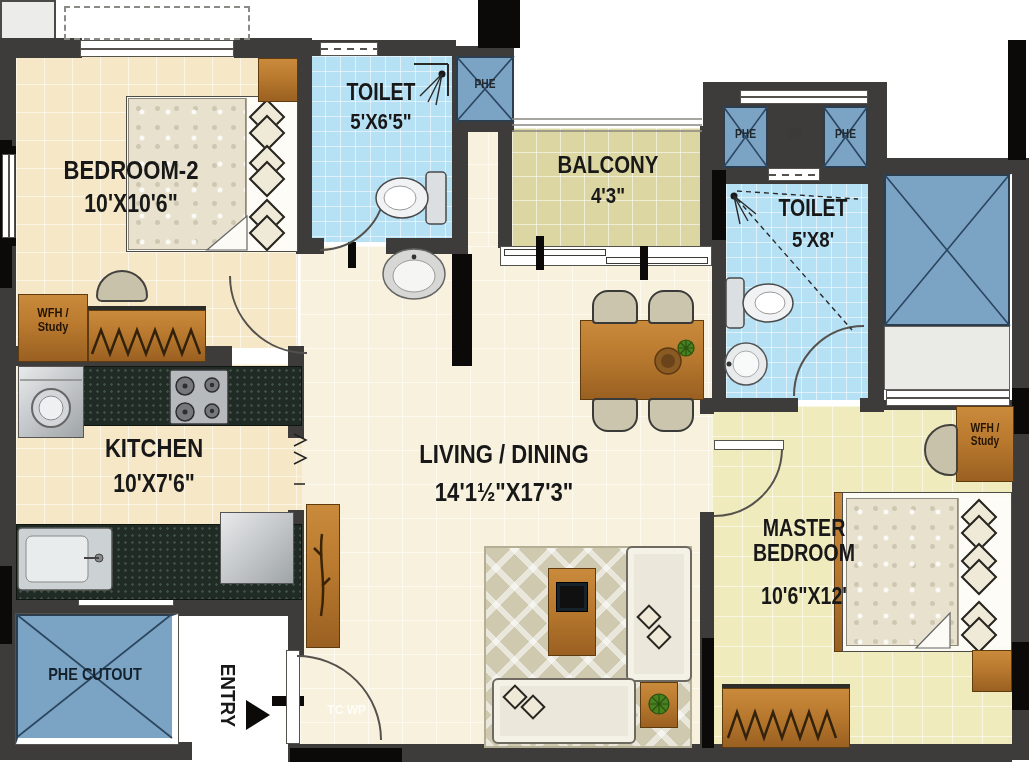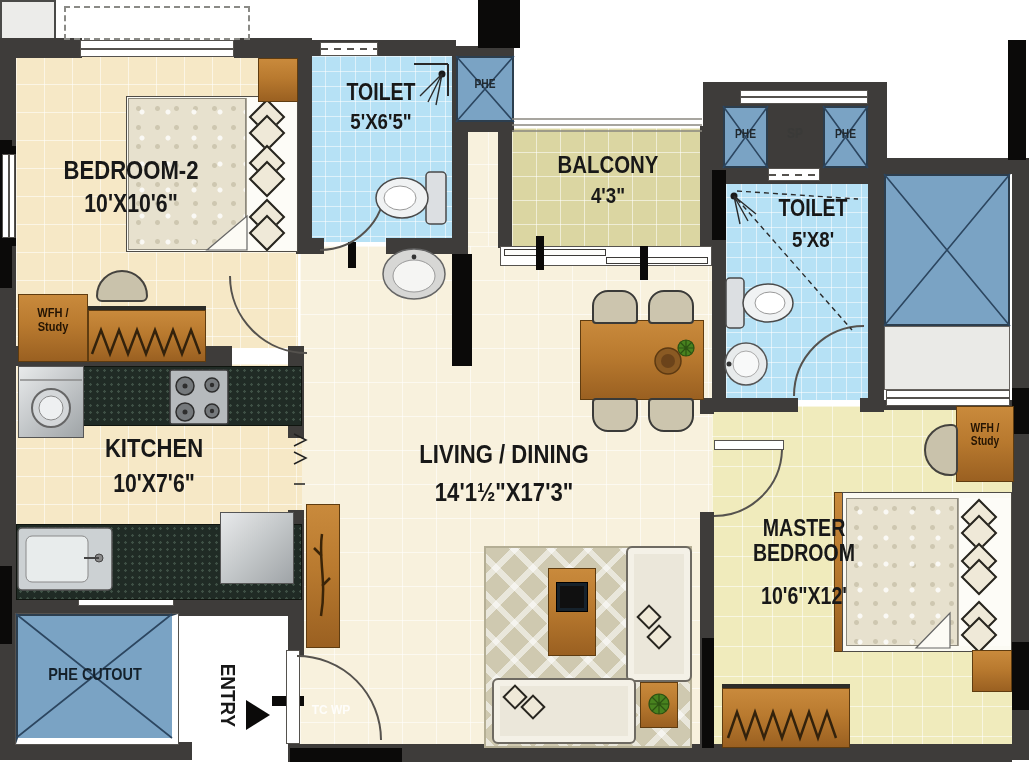--- a/index.html
+++ b/index.html
@@ -41,21 +41,21 @@
          background-size:26px 26px,19px 19px;border:1px solid #8d897d;}
   .pz{background:#fdfcf7;border-left:1px solid #a9a496;}
   .leaf{background:#fff;border:1.5px solid #55524e;}
   .tick{background:var(--black);}
   .trk{background:#fff;border:1.5px solid #55524e;}
   .pnl{background:#fdfdfb;border:1.5px solid #3c3a38;}
   .tv{background:#101010;border:1px solid #000;box-shadow:inset 0 0 0 3px #16222c;}
   svg.ov{position:absolute;left:0;top:0;pointer-events:none;}
   .entry-span{display:inline-block;transform:rotate(90deg) scaleX(.9);font-weight:bold;}
   .arrow{width:0;height:0;border-left:24px solid var(--black);border-top:15px solid transparent;border-bottom:15px solid transparent;}
-  .wm{color:rgba(255,255,255,.85);font-weight:bold;transform:none;}
+  .wm{color:rgba(255,255,255,.85);font-weight:bold;transform:none;text-align:right;}
 </style>
 </head>
 <body>
 
 <div class="plan">
 
   <div class="f t28" style="left:16px;top:56px;width:282px;height:292px;background-color:var(--beige);"></div>
   <div class="f t15" style="left:310px;top:56px;width:144px;height:186px;background-color:var(--toiletfloor);"></div>
   <div class="f t34" style="left:454px;top:130px;width:58px;height:118px;background-color:var(--cream);"></div>
   <div class="f t24" style="left:512px;top:128px;width:190px;height:118px;background-color:var(--balconyfloor);"></div>

